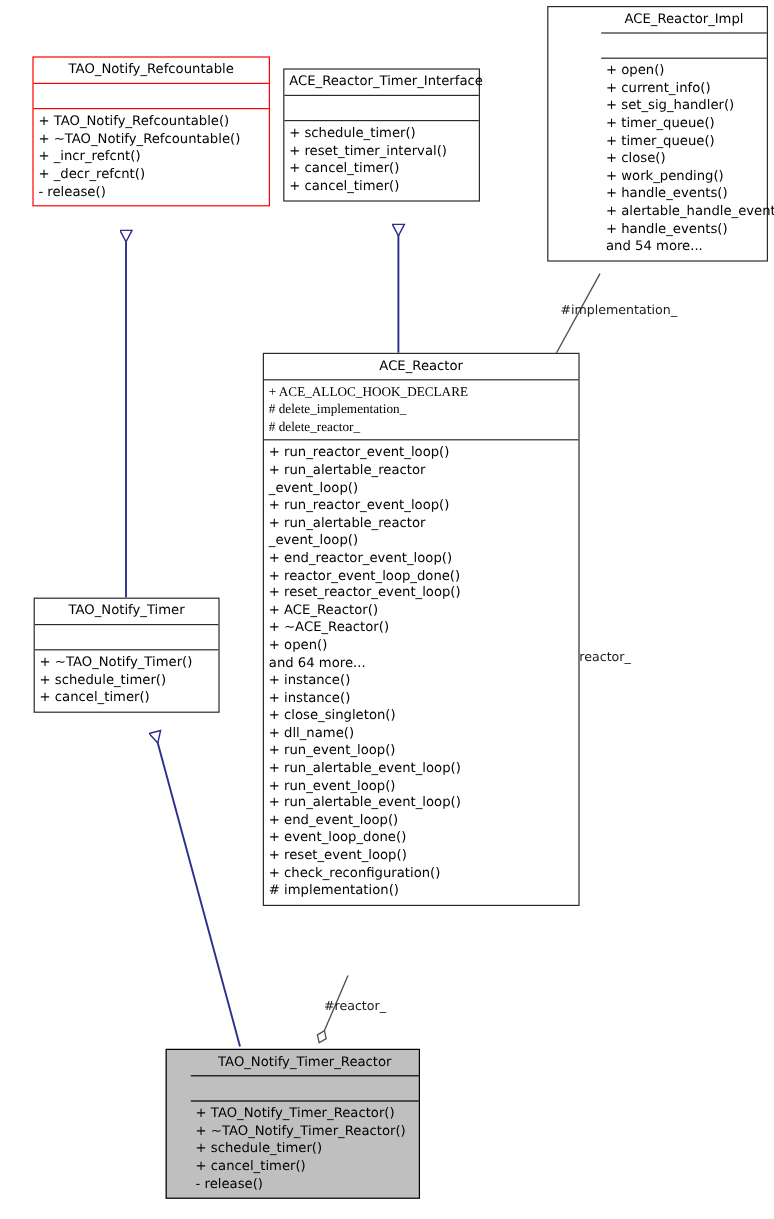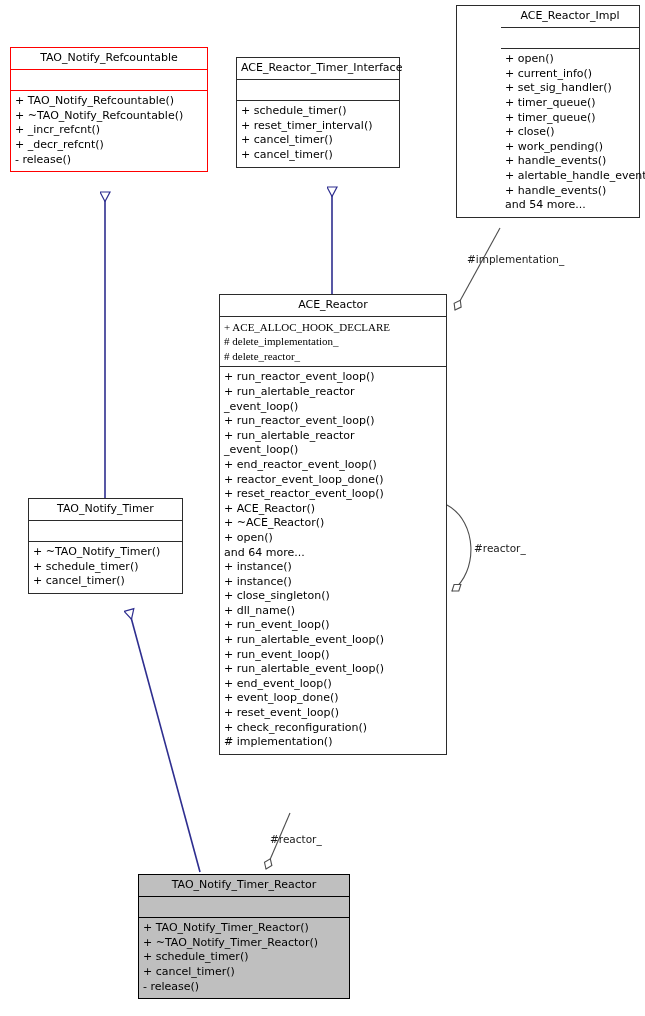--- a/index.html
+++ b/index.html
@@ -24,20 +24,21 @@
     font-size: 11px;
     line-height: 14.6px;
     color: #000000;
   }
   .uml-class.red {
     border-color: #ff0000;
   }
   .uml-class.highlight {
     background: #bfbfbf;
     border-color: #000000;
+    padding-left: 20px;
   }
   .uml-title {
     text-align: center;
     padding: 3px 4px 3px 4px;
     border-bottom: 1px solid #2b2b2b;
     white-space: nowrap;
     font-size: 11px;
   }
   .uml-class.red > .uml-title { border-bottom-color: #ff0000; }
   .uml-class.highlight > .uml-title { border-bottom-color: #000000; }
@@ -113,21 +114,21 @@
       <line x1="290" y1="813" x2="266" y2="869" stroke="#4d4d4d" stroke-width="1.1" marker-end="url(#agg-dia)"></line>
     </g>
   </svg>
 
   <div class="edge-label" style="left:451px; top:253px;margin-left:16px;">#implementation_</div>
 
   <div class="edge-label" style="left:474px; top:542px;">#reactor_</div>
 
   <div class="edge-label" style="left:270px; top:833px;">#reactor_</div>
 
-  <div class="uml-class red" style="left:10px; top:47px; width:198px;">
+  <div class="uml-class red" style="left:27px; top:47px; width:198px;">
     <div class="uml-title">TAO_Notify_Refcountable</div>
     <div class="uml-attrs">
       <div class="uml-row">&nbsp;</div>
     </div>
     <div class="uml-ops">
       <div class="uml-row">+ TAO_Notify_Refcountable()</div>
       <div class="uml-row">+ ~TAO_Notify_Refcountable()</div>
       <div class="uml-row">+ _incr_refcnt()</div>
       <div class="uml-row">+ _decr_refcnt()</div>
       <div class="uml-row">- release()</div>
@@ -160,21 +161,21 @@
       <div class="uml-row">+ timer_queue()</div>
       <div class="uml-row">+ close()</div>
       <div class="uml-row">+ work_pending()</div>
       <div class="uml-row">+ handle_events()</div>
       <div class="uml-row">+ alertable_handle_events()</div>
       <div class="uml-row">+ handle_events()</div>
       <div class="uml-row">and 54 more...</div>
     </div>
   </div>
 
-  <div class="uml-class" style="left:219px; top:294px; width:228px;">
+  <div class="uml-class" style="left:219px; top:294px; width:264px;">
     <div class="uml-title">ACE_Reactor</div>
     <div class="uml-attrs">
       <div class="uml-row">+ ACE_ALLOC_HOOK_DECLARE</div>
       <div class="uml-row"># delete_implementation_</div>
       <div class="uml-row"># delete_reactor_</div>
     </div>
     <div class="uml-ops">
       <div class="uml-row">+ run_reactor_event_loop()</div>
       <div class="uml-row">+ run_alertable_reactor</div>
       <div class="uml-row">_event_loop()</div>

